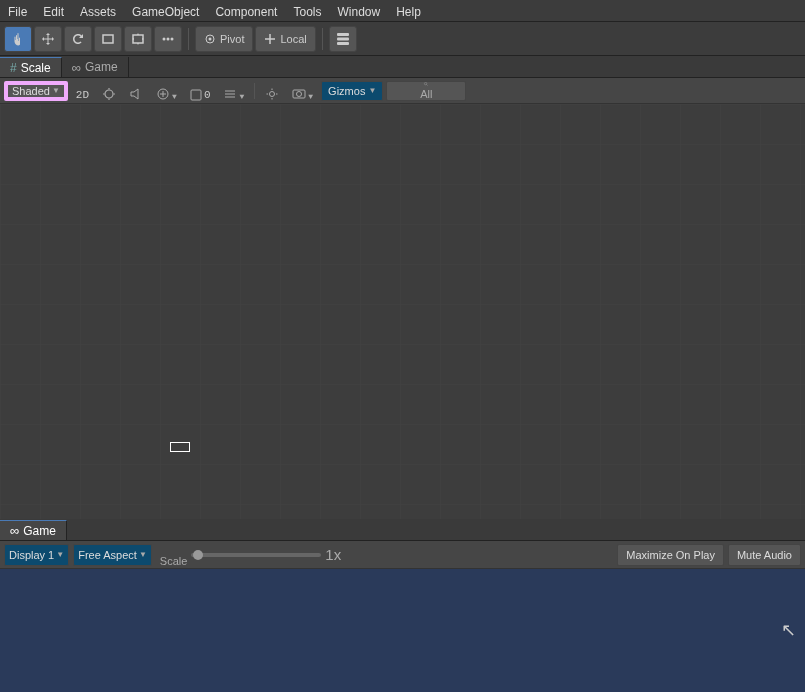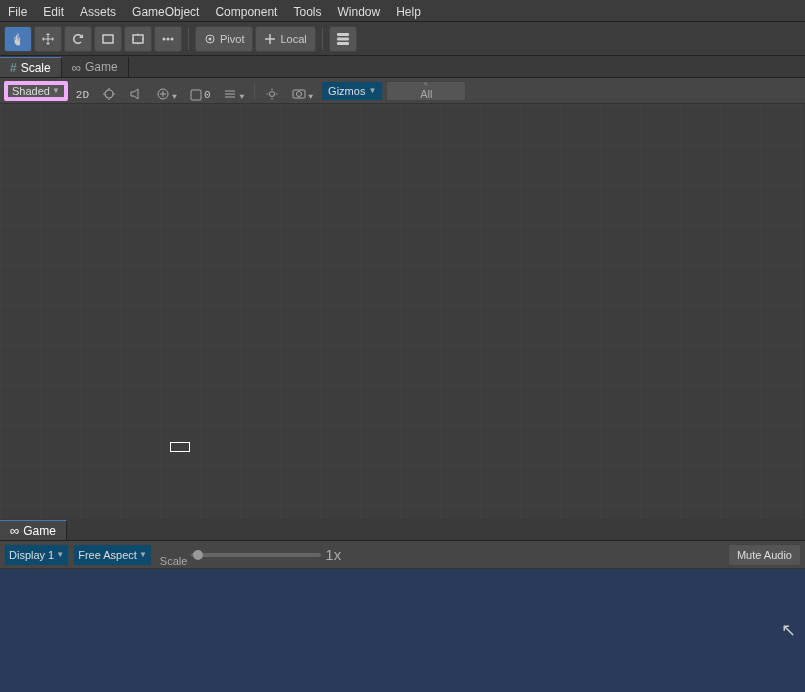--- a/index.html
+++ b/index.html
@@ -528,20 +528,23 @@
   </div>
 
   <span class="scale-label">Scale</span>
   <div class="scale-track">
     <div class="scale-thumb"></div>
   </div>
   <span class="scale-value">1x</span>
 
   <div class="spacer"></div>
 
+  <div class="game-btn">
+    <span>Maximize On Play</span>
+  </div>
 
   <div class="game-btn">
     <span>Mute Audio</span>
   </div>
 </div>
 
 <div id="game-viewport">
   <div class="cursor-indicator" style="font-size:18px; color:#ccc;">↖</div>
 </div>
 

